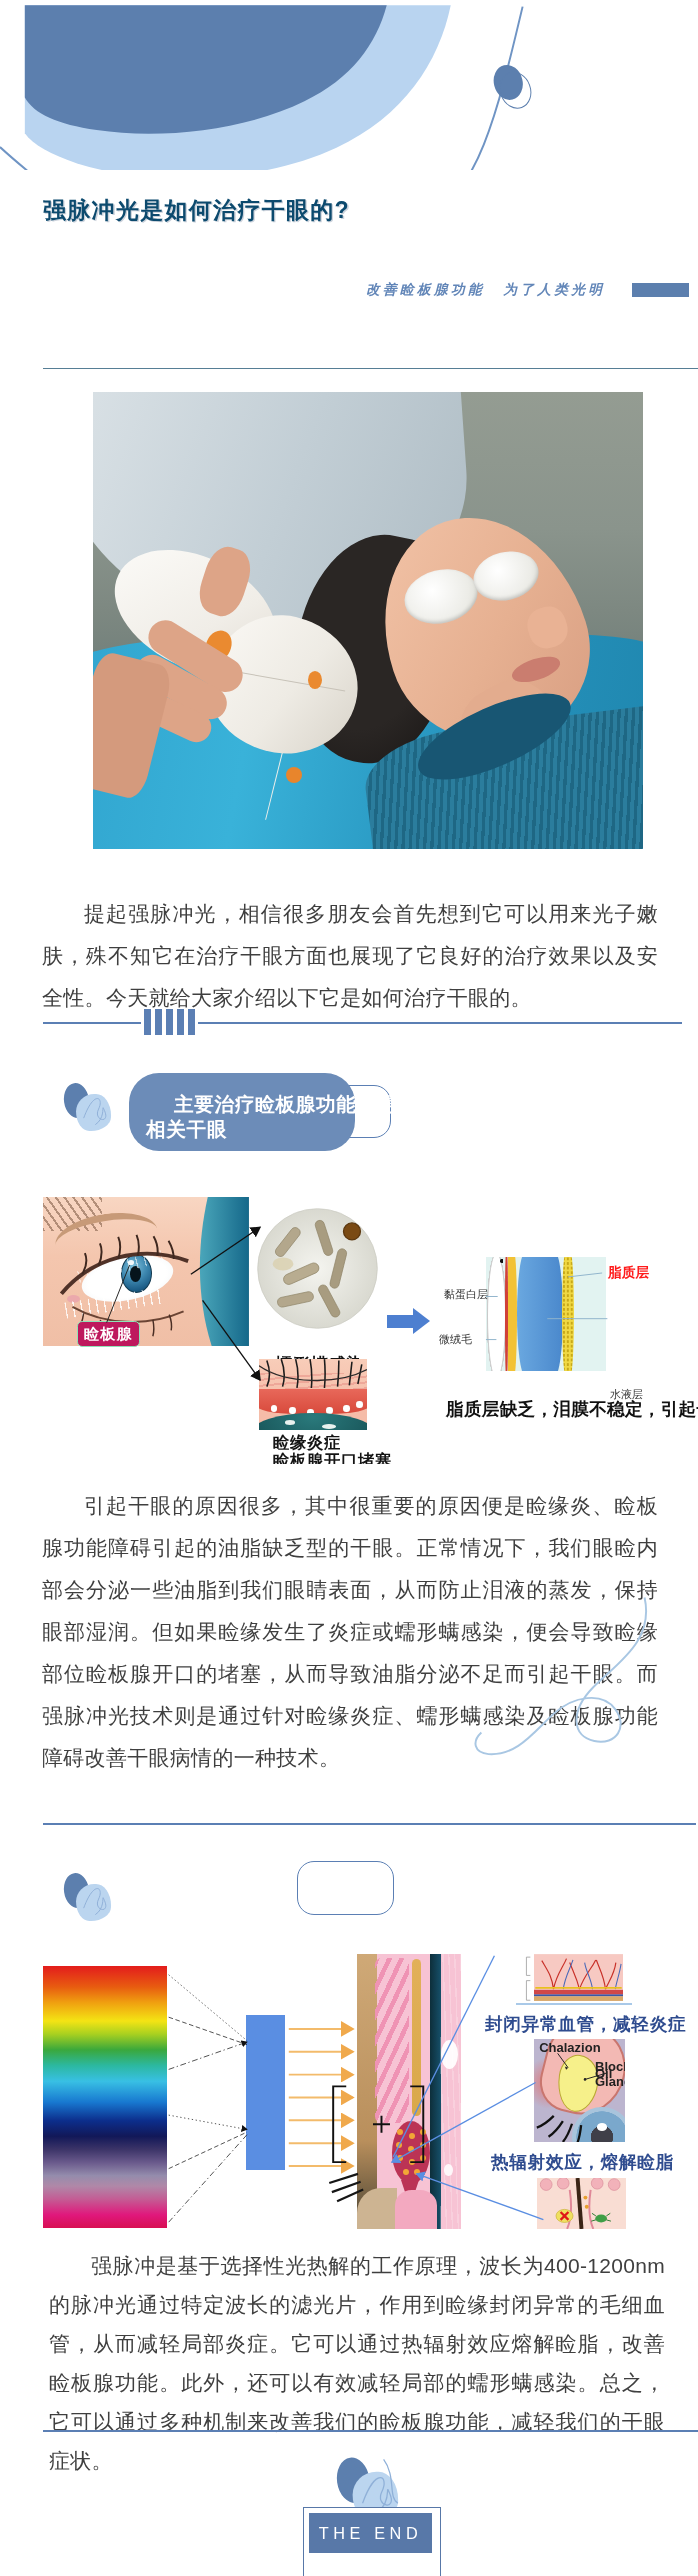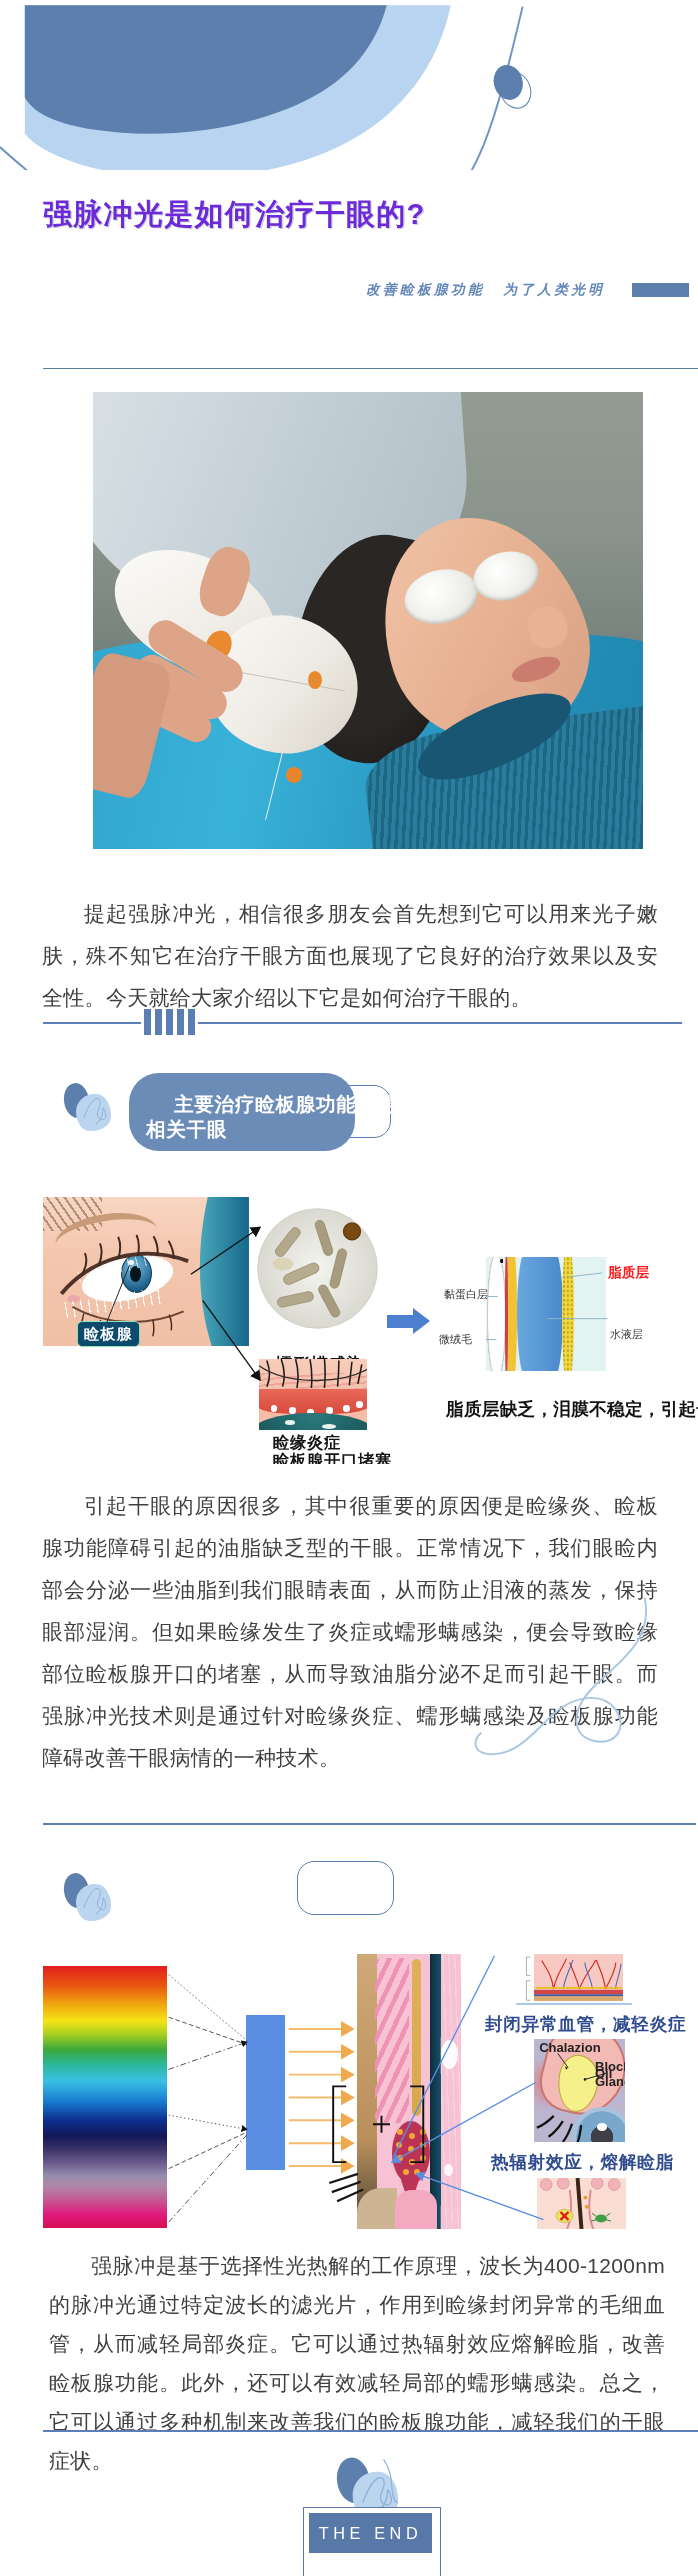--- a/index.html
+++ b/index.html
@@ -1,20 +1,20 @@
 <!DOCTYPE html>
 <html style="font-size:10.4px"><head>
 <meta charset="utf-8">
 <style>
   html,body{margin:0;padding:0;background:#ffffff;}
   body{font-family:"Liberation Sans","DejaVu Sans",sans-serif;}
   #page{position:relative;width:699px;height:2576px;background:#fff;overflow:hidden;margin:0 auto;}
   .abs{position:absolute;}
   
-  #page-title{left:43px;top:195px;font-size:29px;font-weight:bold;color:#6d28d9;letter-spacing:1.3px;text-shadow:1.3px 1.3px 0 #cdd3dc;}
+  #page-title{left:43px;top:195px;font-size:23px;font-weight:bold;color:#0c4a6e;letter-spacing:1.3px;text-shadow:1.3px 1.3px 0 #cdd3dc;}
   #subtitle-row{left:366px;top:281px;width:261px;color:#6286B8;font-size:13.7px;font-weight:bold;font-style:italic;letter-spacing:3.3px;white-space:nowrap;}
   #subtitle-right{margin-left:18.3px;}
   #subtitle-rect{left:632px;top:283px;width:57px;height:13.7px;background:#5C7FAE;}
   .divider-teal{height:1.3px;background:#567E95;}
   .divider-blue{height:2px;background:#5B7FB4;}
   
   #photo{left:93px;top:392px;width:550px;height:457px;overflow:hidden;background:linear-gradient(180deg,#949c92 0%,#8a948c 30%,#7d8881 48%,#72807b 60%);}
   #photo div{position:absolute;}
   .ph-sleeve{left:-6%;top:-10%;width:74%;height:62%;background:linear-gradient(115deg,#dde4e8 0%,#c2ced5 55%,#aebcc4 100%);border-radius:0 0 48% 60%/0 0 55% 75%;transform:rotate(-4deg);}
   .ph-drape{left:-3%;top:53%;width:106%;height:52%;background:linear-gradient(100deg,#31a5cf 0%,#39b2d9 30%,#2693bd 65%,#1f86ae 100%);border-radius:38% 18% 0 0/12% 7% 0 0;}
@@ -55,21 +55,21 @@
   #eye-img{left:43px;top:1197px;width:206px;height:149px;background:linear-gradient(180deg,#f8d6c2 0%,#f4c6ae 40%,#f0bfa6 100%);overflow:hidden;}
   #eye-img .hairtex{position:absolute;left:0;top:0;width:59px;height:34px;background:repeating-linear-gradient(55deg,#7a5640 0 2px,transparent 2px 7.2px);opacity:.55;}
   #eye-img .brow{position:absolute;left:11.8px;top:17px;width:103px;height:40px;border-radius:50%;border-top:7.2px solid #c79a78;transform:rotate(-9deg);}
   #eye-img .sclera{position:absolute;left:38px;top:60px;width:93px;height:43px;background:radial-gradient(#ffffff 60%,#edf1f3 100%);border-radius:50%;transform:rotate(-12deg);}
   #eye-img .corner{position:absolute;left:23.5px;top:98px;width:13px;height:7.8px;background:#eba9ac;border-radius:50%;}
   #eye-img .iris{position:absolute;left:78px;top:57px;width:29px;height:37px;background:radial-gradient(circle at 40% 32%,#7fc0dc 0%,#3e88b0 42%,#1d5e88 75%,#0f3850 100%);border-radius:50%;border:1.3px solid #123a50;}
   #eye-img .pupil{position:absolute;left:87px;top:69px;width:11px;height:15.7px;background:#06141c;border-radius:50%;}
   #eye-img .glint{position:absolute;left:85px;top:63px;width:5.9px;height:4.6px;background:#fff;border-radius:50%;opacity:.9;}
   #eye-img .gband1{position:absolute;left:22px;top:98px;width:98px;height:15.7px;background:repeating-linear-gradient(90deg,rgba(255,255,255,.85) 0 1.3px,transparent 1.3px 7.8px);transform:rotate(-9deg);}
   #eye-img .gband2{position:absolute;left:34px;top:63px;width:91px;height:11.8px;background:repeating-linear-gradient(90deg,rgba(255,255,255,.55) 0 1.3px,transparent 1.3px 8.5px);transform:rotate(-14deg);}
-  #gland-badge{left:77px;top:1321px;width:61px;height:23.5px;background:#0c4a6e;border:0.7px solid #8fe3b8;border-radius:5.2px;color:#fff;font-size:15px;font-weight:bold;text-align:center;line-height:23.5px;letter-spacing:1.3px;}
+  #gland-badge{left:77px;top:1321px;width:61px;height:23.5px;background:#be185d;border:0.7px solid #8fe3b8;border-radius:5.2px;color:#fff;font-size:15px;font-weight:bold;text-align:center;line-height:23.5px;letter-spacing:1.3px;}
   #mite-circle{left:257px;top:1208px;width:121px;height:121px;}
   #mite-label{left:264px;top:1353px;width:111px;text-align:center;font-size:17px;font-weight:bold;color:#141414;letter-spacing:0.7px;}
   #bleph-img{left:259px;top:1359px;width:108px;height:71px;background:linear-gradient(180deg,#f8cdb9 0%,#f5bca8 60%);overflow:hidden;}
   #bleph-img .fringe{position:absolute;left:0;top:14.4px;width:108px;height:30px;background:repeating-linear-gradient(175deg,#e8958a 0 2px,transparent 2px 5.9px);opacity:.6;}
   #bleph-img .margin{position:absolute;left:-2.6px;top:30px;width:114px;height:25px;background:linear-gradient(180deg,#e8685а,#d84a3c);background:linear-gradient(180deg,#e8685a 0%,#d84a3c 100%);border-radius:0 0 35% 35%;}
   #bleph-img .dot{position:absolute;width:6.5px;height:6.5px;background:#fff;border-radius:50%;top:46px;box-shadow:0 0 1.3px #c86858;}
   #bleph-img .teal{position:absolute;left:-7.8px;top:54px;width:124px;height:39px;background:radial-gradient(ellipse at 50% 10%,#2a7a7c 0%,#1a585c 70%);border-radius:50%;}
   #bleph-img .glintw{position:absolute;width:10.4px;height:4.6px;background:#e9f2ef;border-radius:50%;}
   #bleph-labels{left:273px;top:1434px;width:157px;height:30px;overflow:hidden;}
   #bleph-labels div{font-size:16.3px;font-weight:bold;color:#141414;line-height:17.6px;letter-spacing:0.7px;}
@@ -272,21 +272,21 @@
         <div class="tf-cell"></div>
         <div class="tf-cell"></div>
     </div>
     <div class="tf-red"></div>
       <div class="tf-mucin"></div>
       <div class="tf-aqua"></div>
       <div class="tf-lipid"></div>
   </div>
   <div class="abs tear-label" id="lipid-label">脂质层</div>
   <div class="abs tear-label" style="left:444px;top:1287px;">黏蛋白层</div>
-  <div class="abs tear-label" style="left:610px;top:1327px;">水液层</div>
+  <div class="abs tear-label" style="left:610px;top:1387px;">水液层</div>
   <div class="abs tear-label" style="left:439px;top:1332px;">微绒毛</div>
   <div class="abs" id="d1-caption">脂质层缺乏，泪膜不稳定，引起干眼</div>
 
   <div class="abs para" style="top:1485px;">引起干眼的原因很多，其中很重要的原因便是睑缘炎、睑板腺功能障碍引起的油脂缺乏型的干眼。正常情况下，我们眼睑内部会分泌一些油脂到我们眼睛表面，从而防止泪液的蒸发，保持眼部湿润。但如果睑缘发生了炎症或蠕形螨感染，便会导致睑缘部位睑板腺开口的堵塞，从而导致油脂分泌不足而引起干眼。而强脉冲光技术则是通过针对睑缘炎症、蠕形螨感染及睑板腺功能障碍改善干眼病情的一种技术。</div>
 
   <div class="abs divider-blue" style="left:43px;top:1823px;width:653px;"></div>
 
   <div class="abs outline-box" style="left:297px;top:1861px;width:95px;height:52px;"></div>
   <div class="abs cloud-icon" style="left:64px;top:1868px;">
     <div class="dark"></div>

